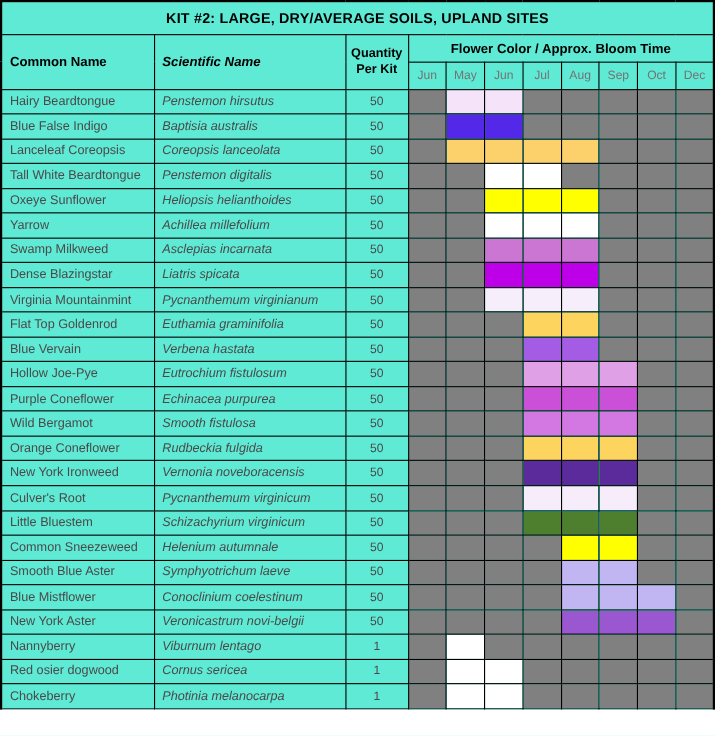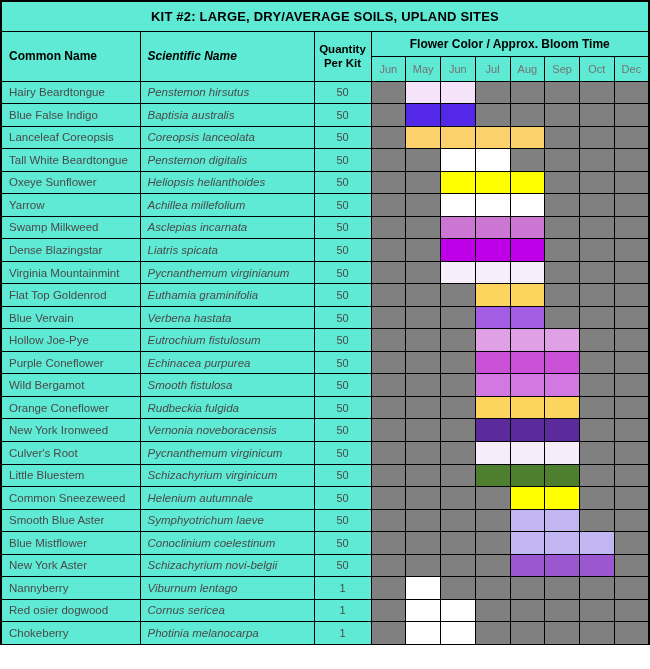--- a/index.html
+++ b/index.html
@@ -381,21 +381,21 @@
           <td class="bloom" style="background: rgb(128, 128, 128);"></td>
           <td class="bloom" style="background: rgb(128, 128, 128);"></td>
           <td class="bloom" style="background: rgb(128, 128, 128);"></td>
           <td class="bloom" style="background: rgb(194, 182, 242);"></td>
           <td class="bloom" style="background: rgb(194, 182, 242);"></td>
           <td class="bloom" style="background: rgb(194, 182, 242);"></td>
           <td class="bloom" style="background: rgb(128, 128, 128);"></td>
         </tr>
         <tr>
           <td class="name">New York Aster</td>
-          <td class="sci">Schizachyrium novi-belgii</td>
+          <td class="sci">Veronicastrum novi-belgii</td>
           <td class="qty">50</td>
           <td class="bloom" style="background: rgb(128, 128, 128);"></td>
           <td class="bloom" style="background: rgb(128, 128, 128);"></td>
           <td class="bloom" style="background: rgb(128, 128, 128);"></td>
           <td class="bloom" style="background: rgb(128, 128, 128);"></td>
           <td class="bloom" style="background: rgb(154, 87, 208);"></td>
           <td class="bloom" style="background: rgb(154, 87, 208);"></td>
           <td class="bloom" style="background: rgb(154, 87, 208);"></td>
           <td class="bloom" style="background: rgb(128, 128, 128);"></td>
         </tr>

